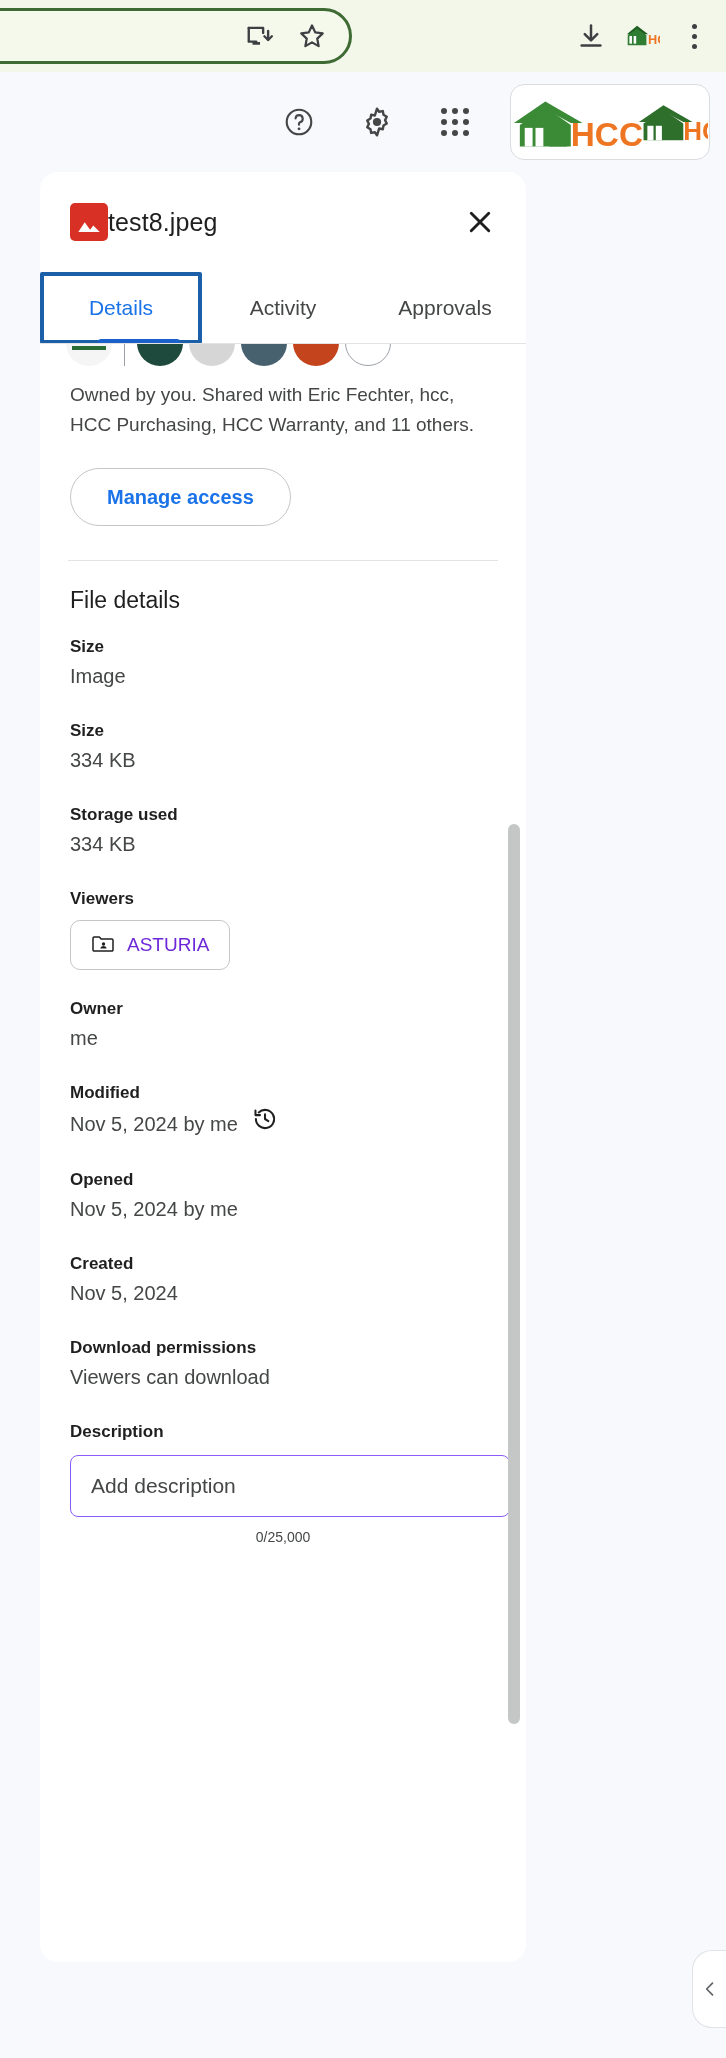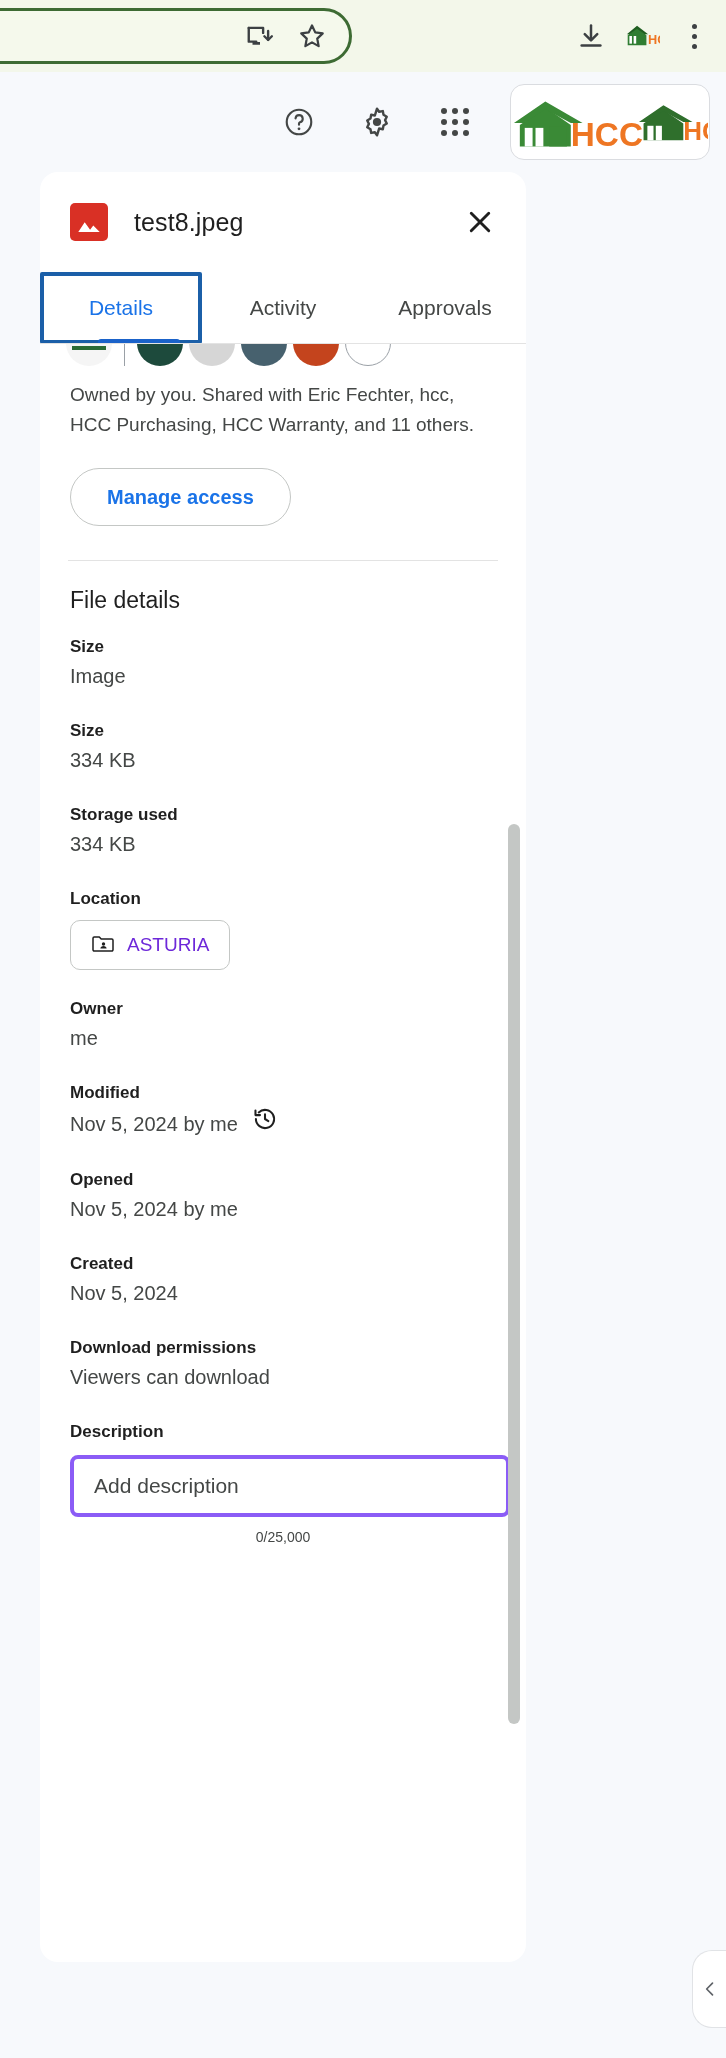--- a/index.html
+++ b/index.html
@@ -115,21 +115,20 @@
     width: 38px; height: 38px;
     background: #d93025;
     border-radius: 5px;
     display: flex; align-items: flex-end; justify-content: center;
     flex: 0 0 auto;
     padding-bottom: 8px;
   }
   .file-title {
     font-size: 25px;
     color: #1f1f1f;
-    margin-left: 26px;
     flex: 1 1 auto;
     font-weight: 400;
     letter-spacing: .1px;
   }
   .close-btn {
     width: 40px; height: 40px;
     display: flex; align-items: center; justify-content: center;
     cursor: pointer;
     flex: 0 0 auto;
   }
@@ -273,21 +272,21 @@
     font-size: 19px;
     color: #6d28d9;
     margin-top: 8px;
     cursor: pointer;
     background: #fff;
   }
   .desc-box {
     margin-top: 10px;
     width: 440px;
     height: 62px;
-    border: 4px solid #8b5cf6;
+    border: 1px solid #8b5cf6;
     border-radius: 8px;
     padding: 4px 20px;
     font-size: 21px;
     color: #444746;
     font-family: "Liberation Sans", sans-serif;
     background: #fff;
     display: flex;
     align-items: center;
   }
   .char-count {
@@ -482,21 +481,21 @@
           <div class="field-label">Size</div>
           <div class="field-value">334 KB</div>
         </div>
 
         <div class="field">
           <div class="field-label">Storage used</div>
           <div class="field-value">334 KB</div>
         </div>
 
         <div class="field">
-          <div class="field-label">Location</div>
+          <div class="field-label">Viewers</div>
           <span class="chip">
             <span>
               <svg viewBox="0 0 24 20" width="24" height="20" fill="none" stroke="#1f1f1f" stroke-width="1.5" stroke-linejoin="round">
                 <path d="M2 5.2a1.2 1.2 0 0 1 1.2-1.2h5.1l1.9 2.1h10.6a1.2 1.2 0 0 1 1.2 1.2v9.5a1.2 1.2 0 0 1-1.2 1.2H3.2A1.2 1.2 0 0 1 2 16.8z"></path>
                 <circle cx="12.5" cy="11" r="1.7" fill="#1f1f1f" stroke="none"></circle>
                 <path d="M9.4 15.6c0-1.7 1.4-2.6 3.1-2.6s3.1.9 3.1 2.6z" fill="#1f1f1f" stroke="none"></path>
               </svg>
             </span>
             <span>ASTURIA</span>
           </span>

